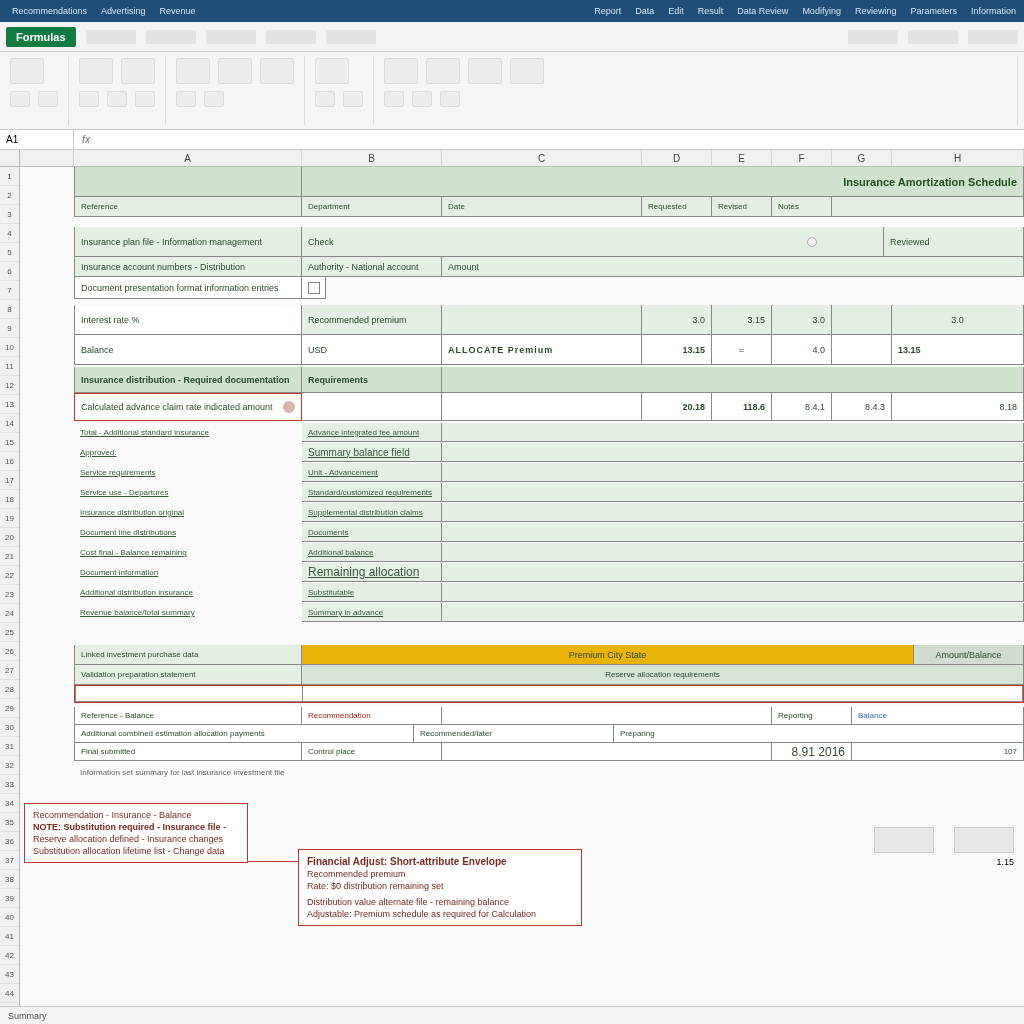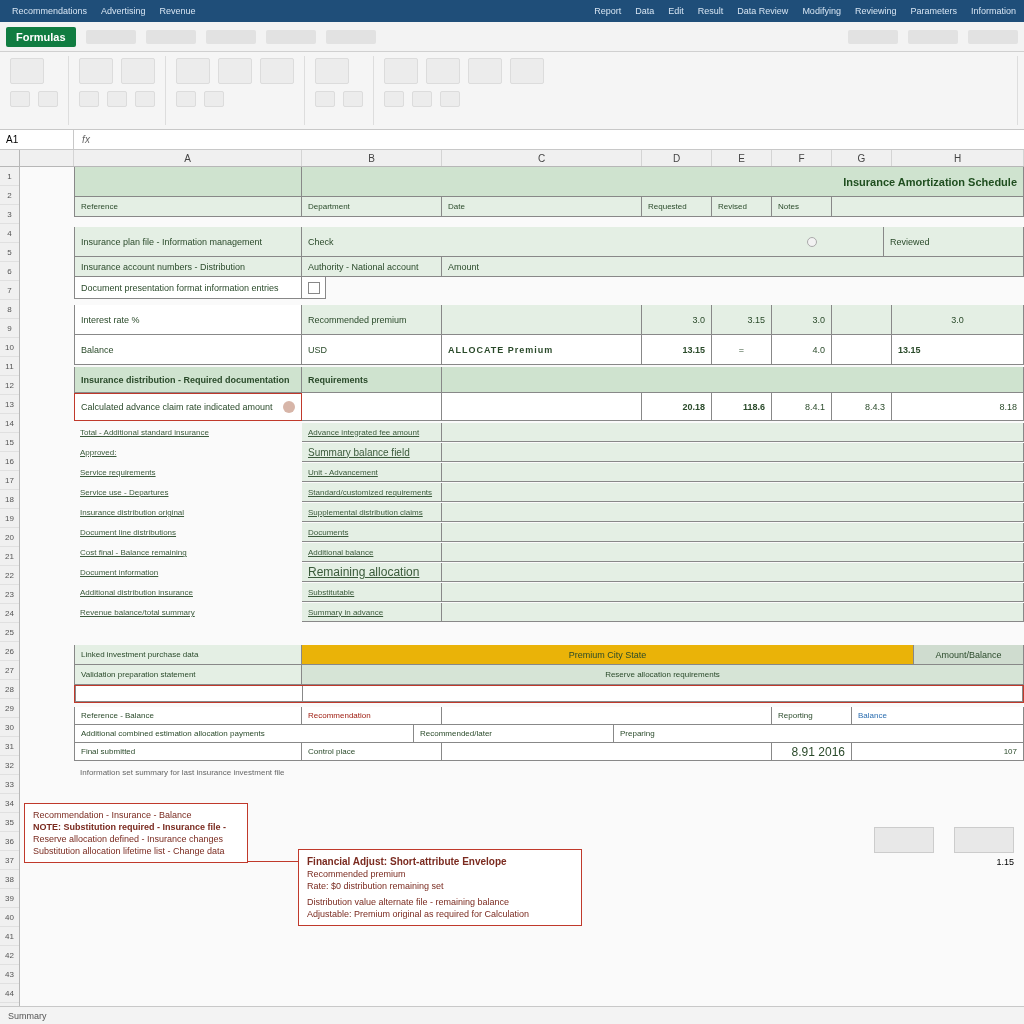--- a/index.html
+++ b/index.html
@@ -361,21 +361,21 @@
       <div class="line">Substitution allocation lifetime list - Change data</div>
     </div>
 
     <div class="connector" style="left:228px; top:694px; width:50px"></div>
 
     <div class="callout" style="left:278px; top:682px; width:284px">
       <div class="line hl" style="font-size:10px">Financial Adjust: Short-attribute Envelope</div>
       <div class="line">Recommended premium</div>
       <div class="line">Rate: $0 distribution remaining set</div>
       <div class="line" style="margin-top:6px">Distribution value alternate file - remaining balance</div>
-      <div class="line">Adjustable: Premium original as required for Calculation</div>
+      <div class="line">Adjustable: Premium schedule as required for Calculation</div>
     </div>
 
   <div class="cellrow" style="top: 256px; height: 19px;">
         <div class="cell" style="width: 228px; border: none; background: transparent; font-size: 8px; text-decoration: underline; color: rgb(58, 90, 58);">Total - Additional standard insurance</div>
         <div class="cell ltgreen" style="width: 140px; font-size: 8px; text-decoration: underline; color: rgb(58, 90, 58);">Advance integrated fee amount</div>
         <div class="cell ltgreen" style="flex: 1 1 0%;"></div>
       </div>
       <div class="cellrow" style="top: 276px; height: 19px;">
         <div class="cell" style="width: 228px; border: none; background: transparent; font-size: 8px; text-decoration: underline; color: rgb(58, 90, 58);">Approved:</div>
         <div class="cell ltgreen" style="width: 140px; font-size: 10px; text-decoration: underline; color: rgb(58, 90, 58);">Summary balance field</div>

